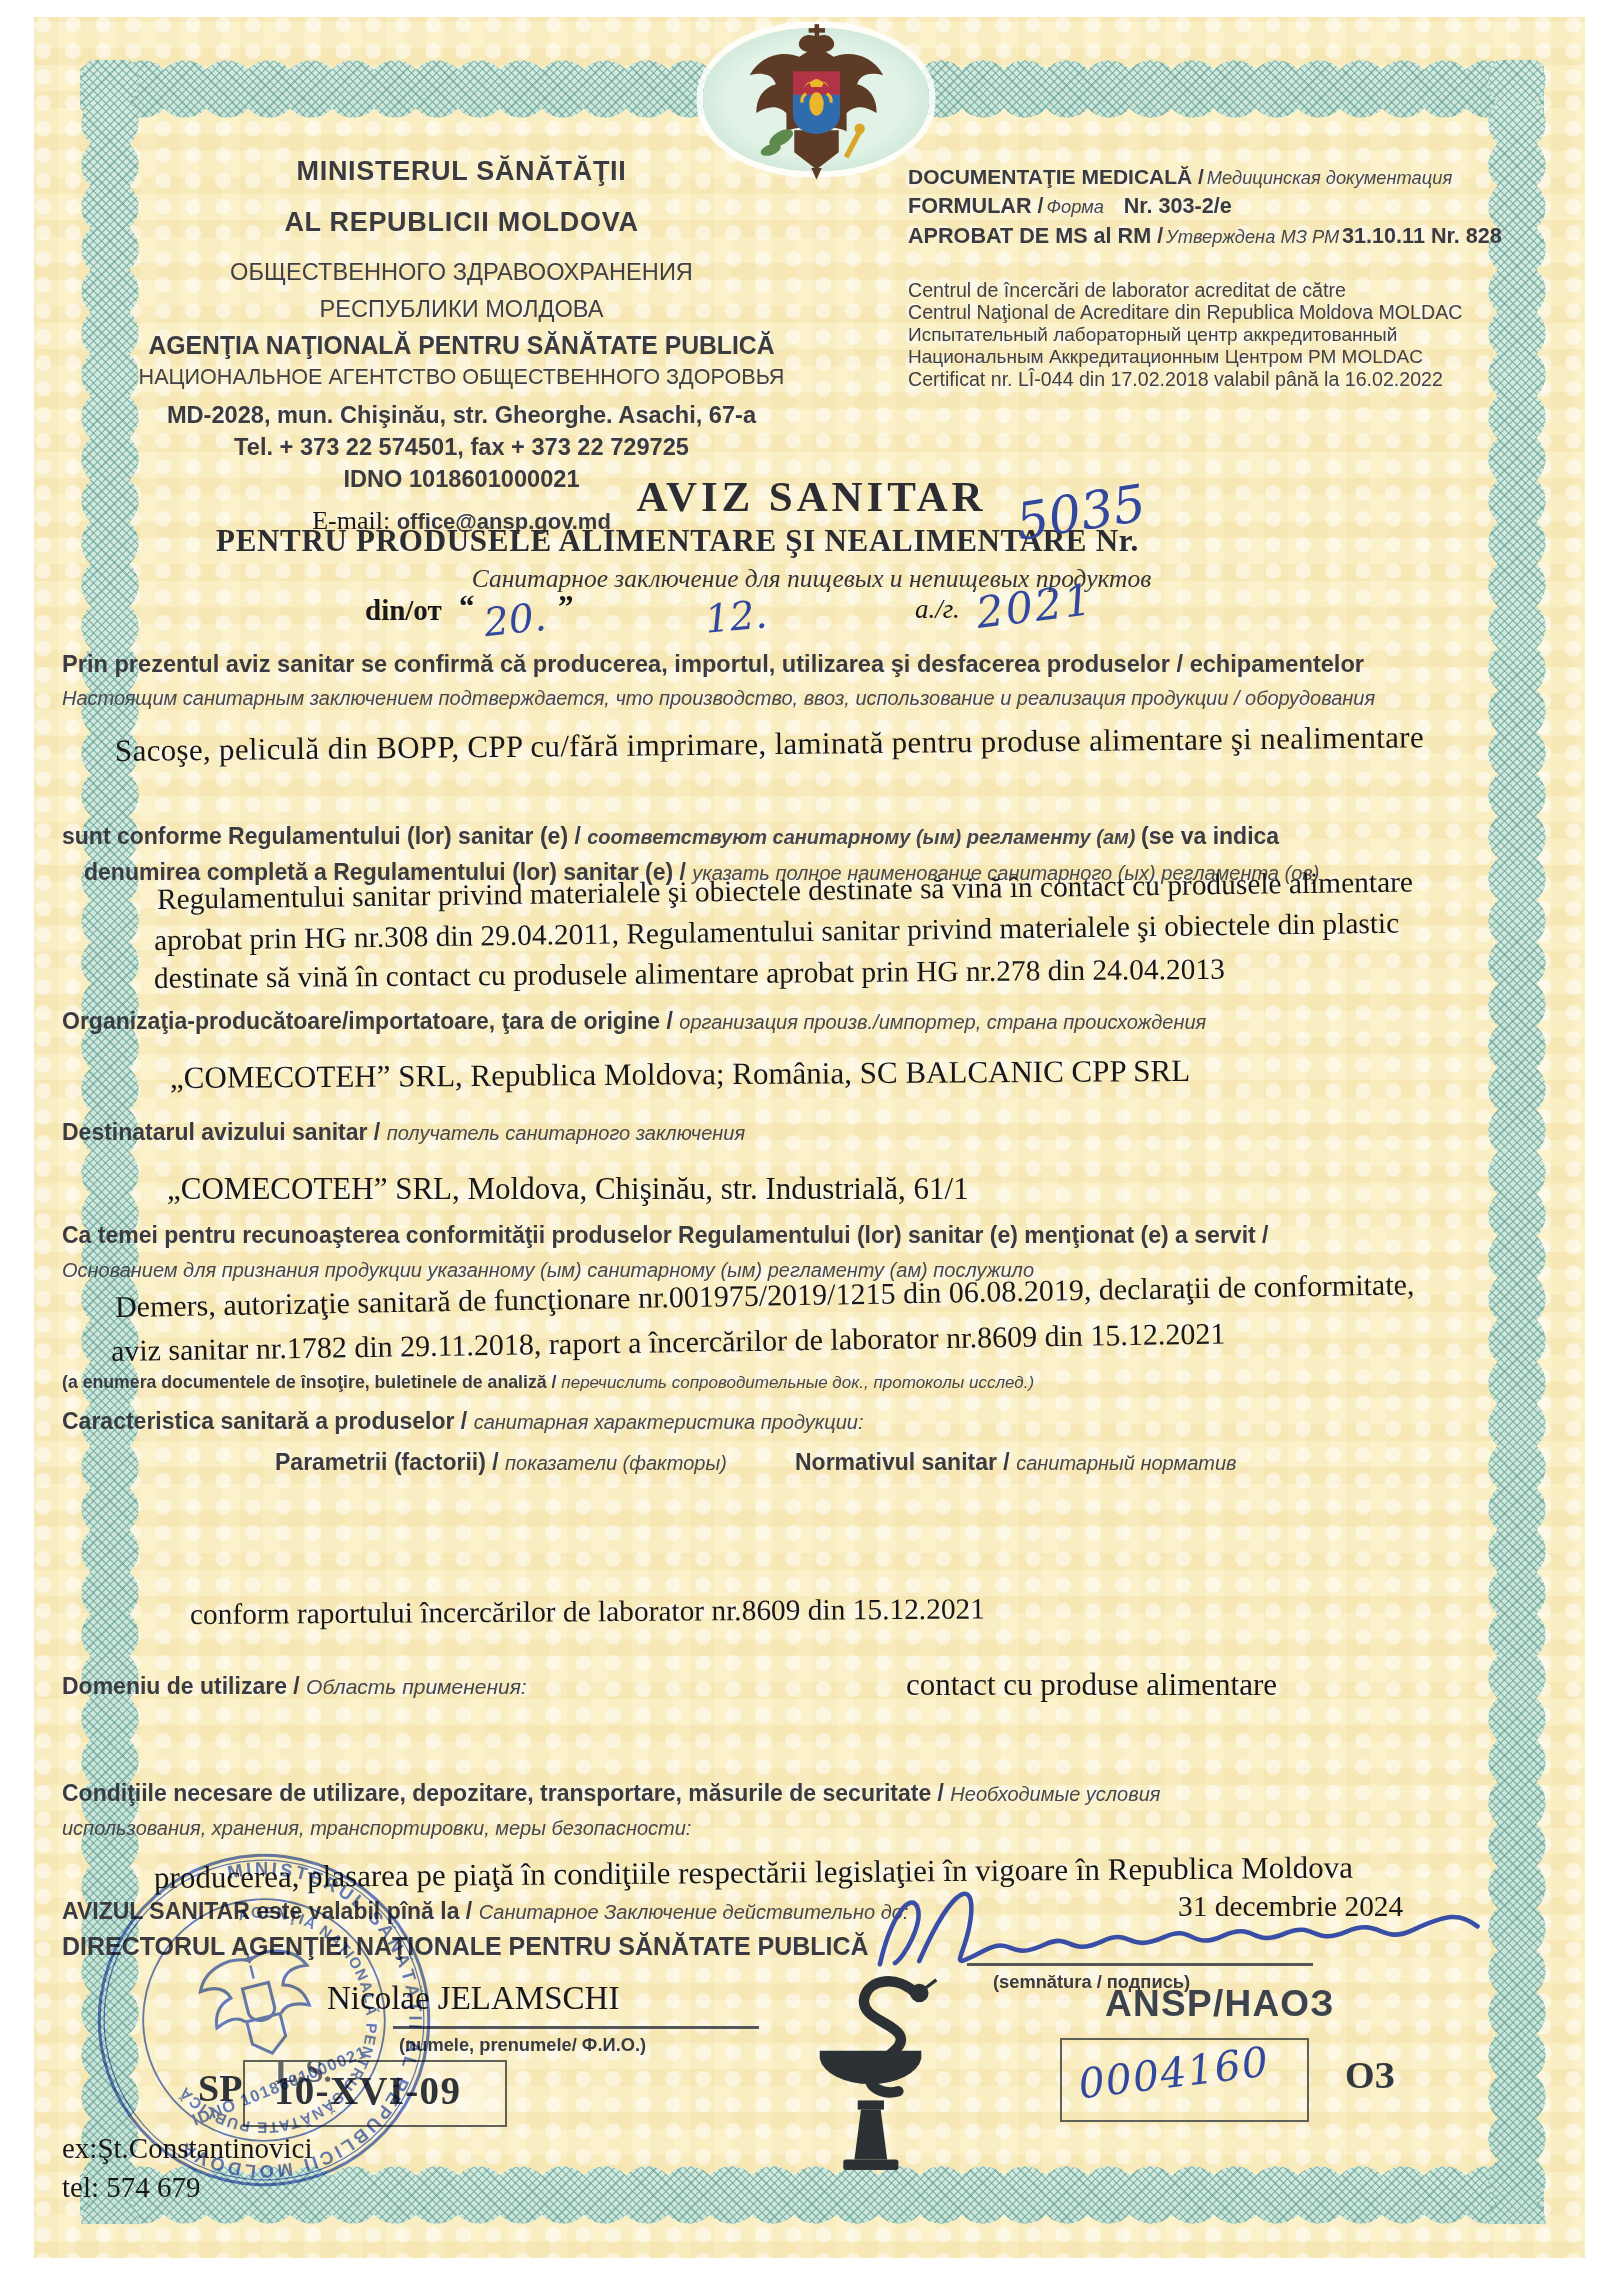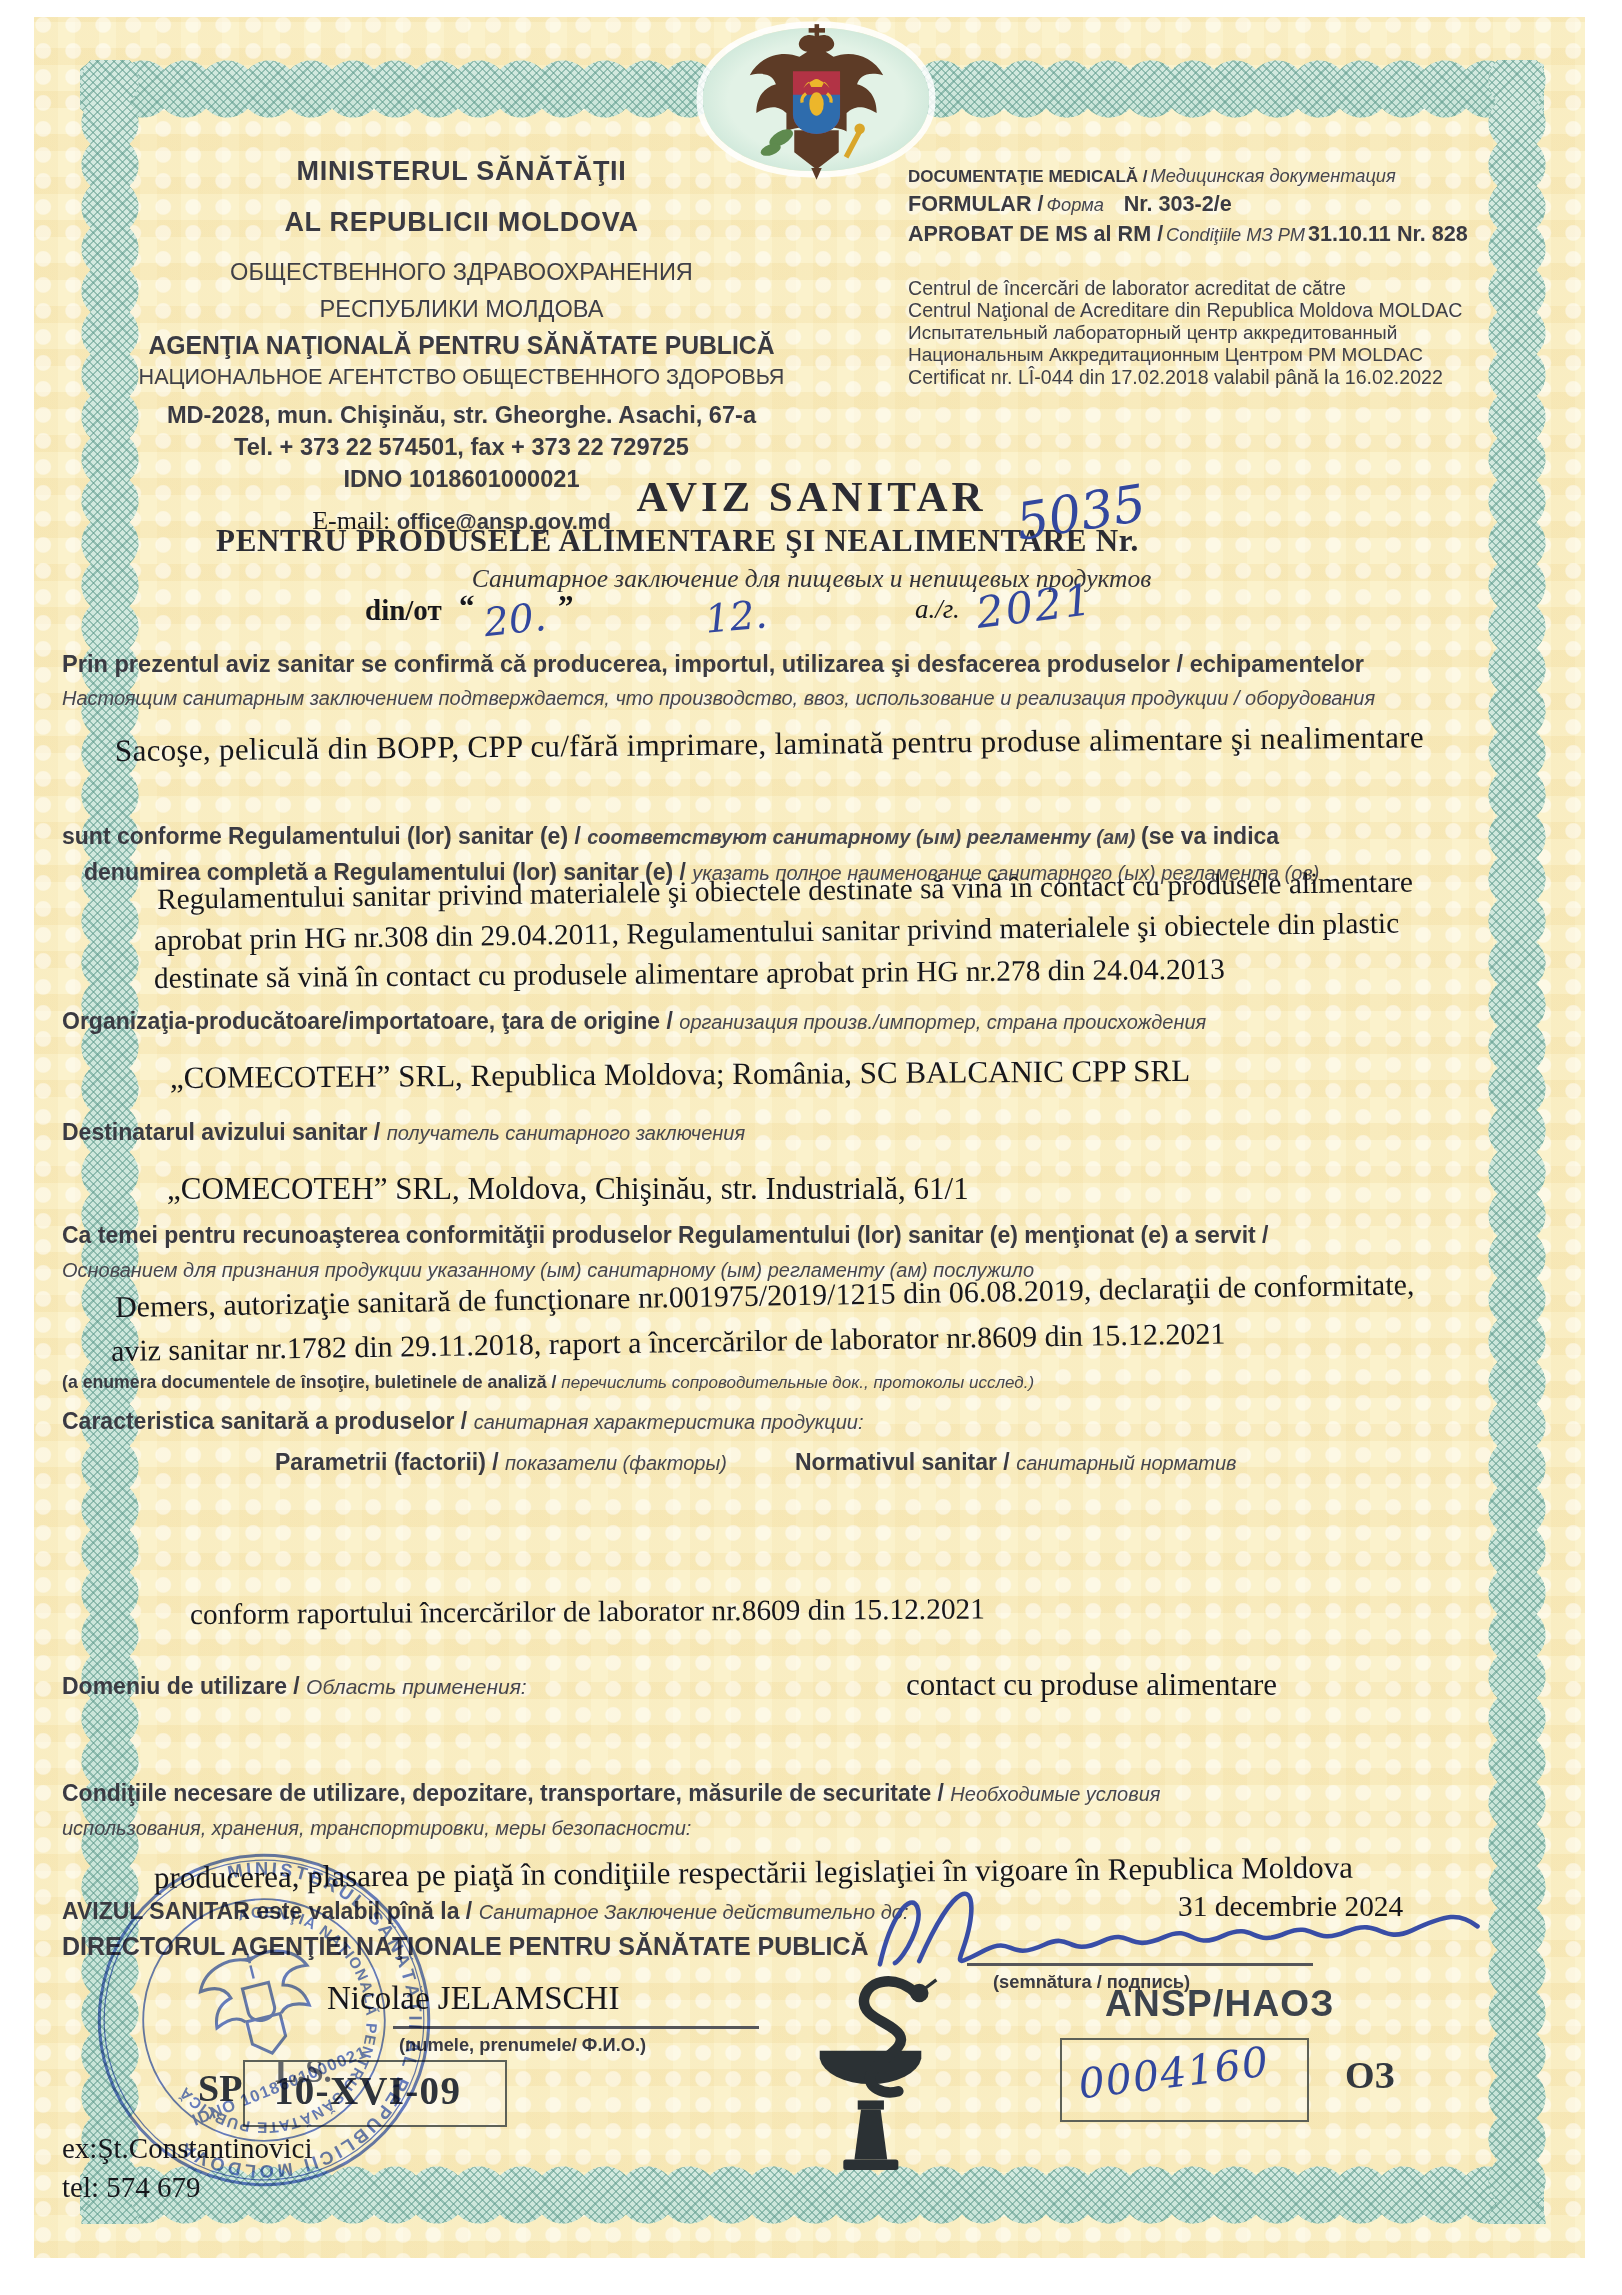--- a/index.html
+++ b/index.html
@@ -90,31 +90,31 @@
     <div class="sb" style="font-size:23.6px;margin-bottom:5.2px;">Tel. + 373 22  574501, fax + 373 22 729725</div>
     <div class="sb" style="font-size:23.6px;margin-bottom:13px;">IDNO 1018601000021</div>
     <div style="font-size:23.6px;">
       <span class="serif" style="font-size:26px;">E-mail:</span>
       <span class="sb" style="font-size:22px;">office@ansp.gov.md</span>
     </div>
   </div>
 
   <div class="abs" style="left:908px;top:165px;width:654px;white-space:normal;">
     <div style="margin-bottom:3.9px;white-space:nowrap;">
-      <span class="sb" style="font-size:17px;">DOCUMENTAŢIE MEDICALĂ /</span>
+      <span class="sb" style="font-size:21px;">DOCUMENTAŢIE MEDICALĂ /</span>
       <span class="si" style="font-size:18.3px;">Медицинская документация</span>
     </div>
     <div style="margin-bottom:3.9px;white-space:nowrap;">
       <span class="sb" style="font-size:21.6px;margin-top:35px;">FORMULAR /</span>
       <span class="si" style="font-size:18.3px;">Форма</span>
       <span class="sb" style="font-size:21.6px;margin-left:17px;">Nr. 303-2/e</span>
     </div>
     <div style="margin-bottom:30px;white-space:nowrap;">
       <span class="sb" style="font-size:21.6px;">APROBAT DE MS al RM /</span>
-      <span class="si" style="font-size:18.3px;">Condiţiile МЗ РМ</span>
+      <span class="si" style="font-size:18.3px;">Утверждена МЗ РМ</span>
       <span class="sb" style="font-size:21.6px;">31.10.11 Nr. 828</span>
     </div>
     <div style="font-size:19.6px;color:#3f3f47;line-height:1.15;">Centrul de  încercări  de laborator acreditat de către</div>
     <div style="font-size:19.6px;color:#3f3f47;line-height:1.15;">Centrul Naţional de  Acreditare din Republica Moldova  MOLDAC</div>
     <div style="font-size:19px;color:#3f3f47;line-height:1.15;">Испытательный лабораторный центр аккредитованный</div>
     <div style="font-size:19px;color:#3f3f47;line-height:1.15;">Национальным Аккредитационным Центром РМ  MOLDAC</div>
     <div style="font-size:19.6px;color:#3f3f47;line-height:1.15;">Certificat nr. LÎ-044  din  17.02.2018 valabil până la 16.02.2022</div>
   </div>
 
   <div class="abs serif" style="left:131px;top:472px;width:1361px;text-align:center;font-size:43px;font-weight:bold;letter-spacing:3.9px;color:#2c2c33;">AVIZ SANITAR</div>

